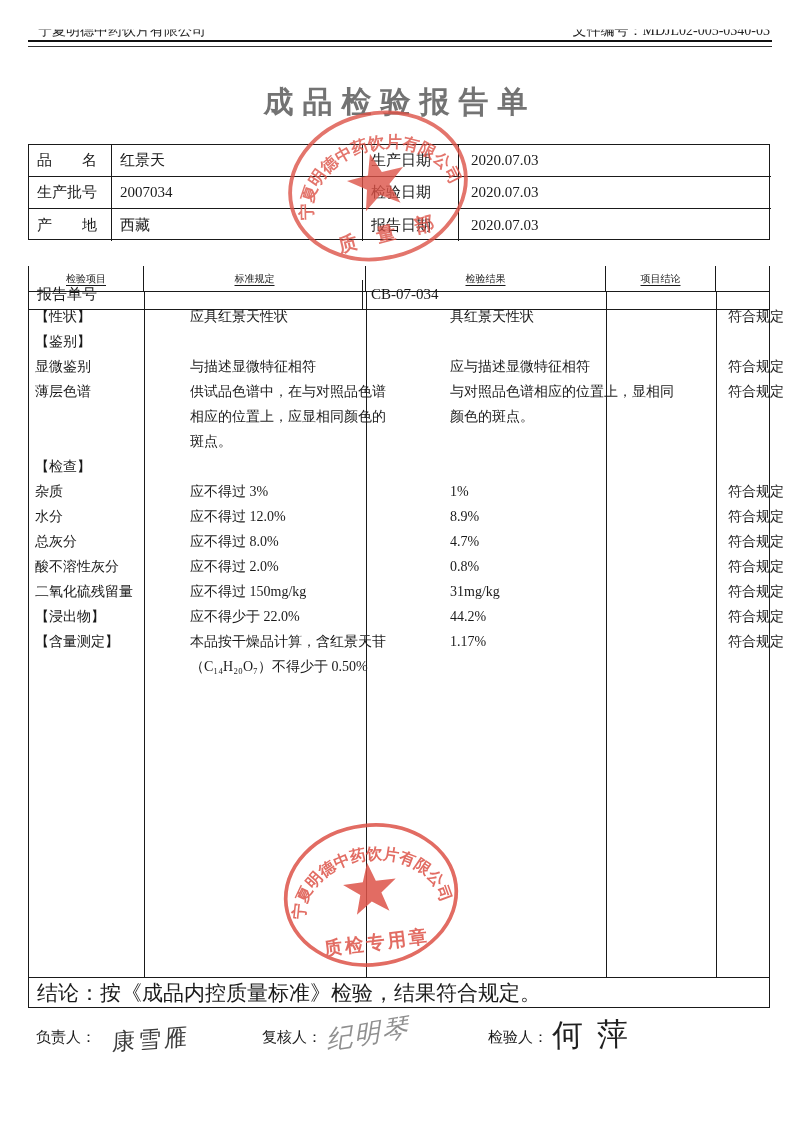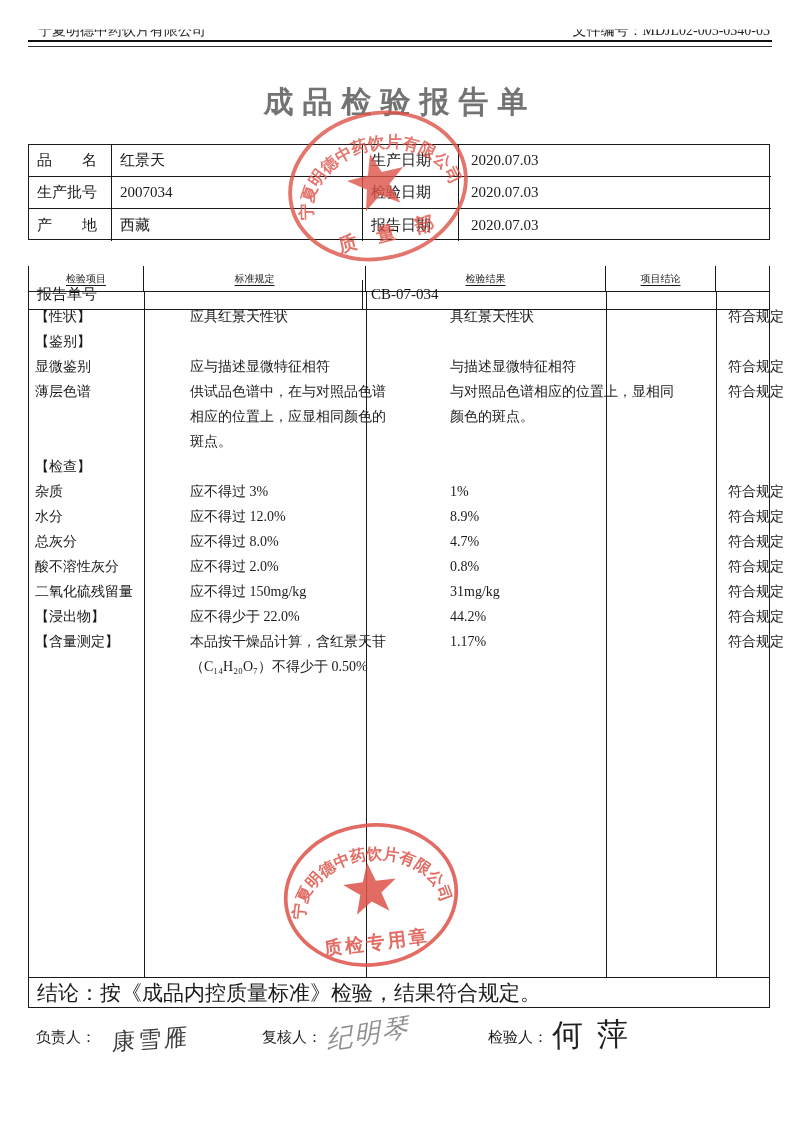--- a/index.html
+++ b/index.html
@@ -122,22 +122,22 @@
         </div>
         <div class="brow">
           <div class="c c1">【鉴别】</div>
           <div class="c c2"></div>
           <div class="c c3"></div>
           <div class="c c4"></div>
           <div class="c c5"></div>
         </div>
         <div class="brow">
           <div class="c c1">显微鉴别</div>
+          <div class="c c3">与描述显微特征相符</div>
           <div class="c c2">应与描述显微特征相符</div>
-          <div class="c c3">与描述显微特征相符</div>
           <div class="c c4">符合规定</div>
           <div class="c c5"></div>
         </div>
         <div class="brow">
           <div class="c c1">薄层色谱</div>
           <div class="c c2">供试品色谱中，在与对照品色谱相应的位置上，应显相同颜色的斑点。</div>
           <div class="c c3">与对照品色谱相应的位置上，显相同颜色的斑点。</div>
           <div class="c c4">符合规定</div>
           <div class="c c5"></div>
         </div>

